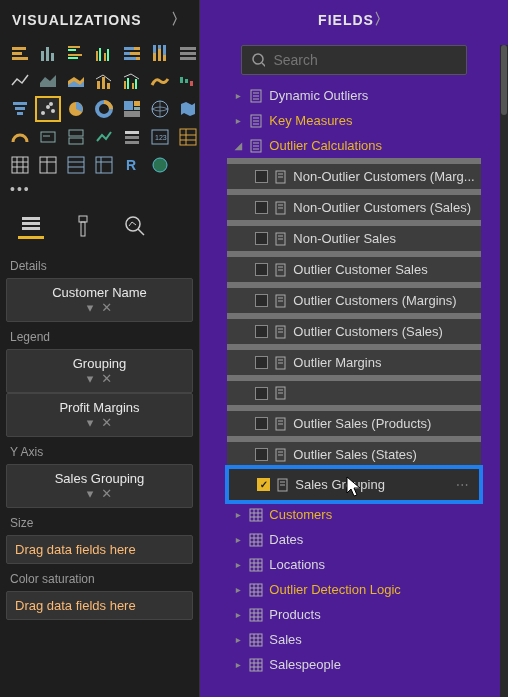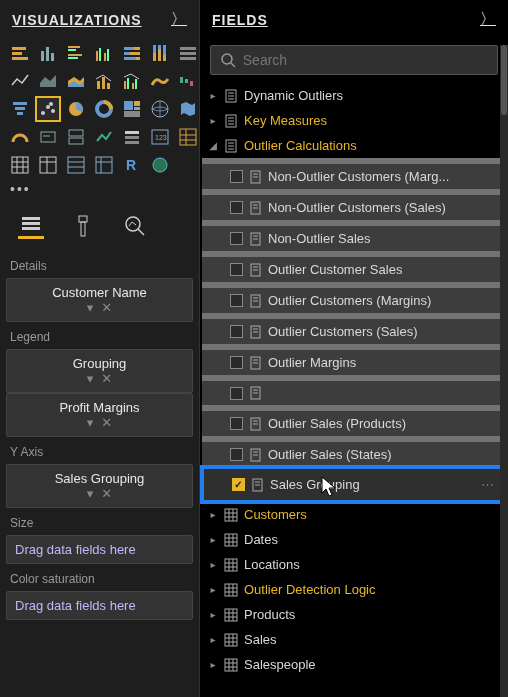--- a/index.html
+++ b/index.html
@@ -15,34 +15,34 @@
   }
   .vis-panel {
     width: 200px;
     background: #1e1e1e;
     display: flex;
     flex-direction: column;
     border-right: 1px solid #333;
   }
   .fields-panel {
     flex: 1;
-    background: #000000;
+    background: #4c1d95;
     display: flex;
     flex-direction: column;
+    align-items: center;
   }
   .panel-header {
     display: flex;
     align-items: center;
     justify-content: space-between;
     padding: 10px 12px 10px 12px;
     color: #e5e5e5;
     font-size: 14px;
     letter-spacing: 1px;
     font-weight: 600;
-    text-decoration: underline;
   }
   .chev { color: #999; font-size: 15px; }
   .viz-gallery {
     display: grid;
     grid-template-columns: repeat(7, 24px);
     gap: 4px 4px;
     padding: 2px 8px 4px 8px;
   }
   .viz-cell {
     width: 24px; height: 24px;
@@ -64,21 +64,21 @@
   .well-label { color: #999; font-size: 12px; padding: 8px 4px 5px 4px;}
   .well-chip, .well-placeholder {
     background: #333;
     border: 1px solid #444;
     border-radius: 2px;
     padding: 6px 8px;
     display: flex; align-items: center; justify-content: space-between;
     font-size: 13px;
   }
   .well-chip { color: #e8e8e8; flex-direction: column; }
-  .well-placeholder { color: #c4b5fd; }
+  .well-placeholder { color: #fdba74; }
   .well-chip .actions { display:flex; gap:8px; color:#888;}
   .search-box {
     margin: 6px 10px 8px 10px;
     background: #303030;
     border: 1px solid #555;
     border-radius: 2px;
     display: flex; align-items: center;
     padding: 6px 10px;
   }
   .search-box input {

